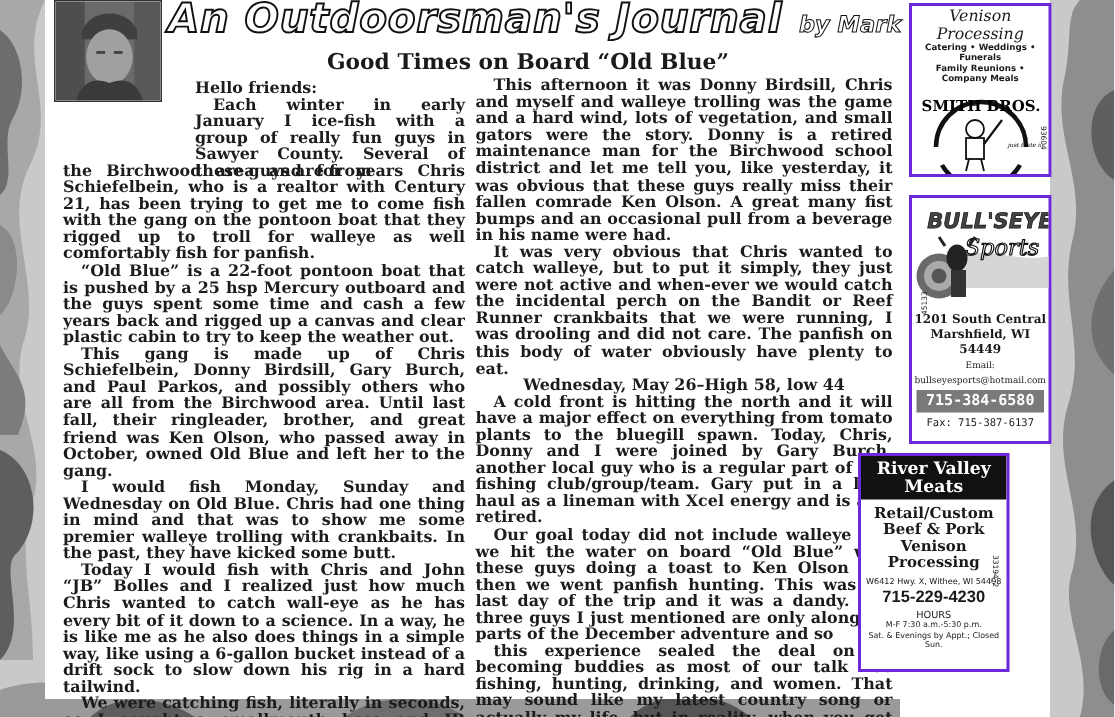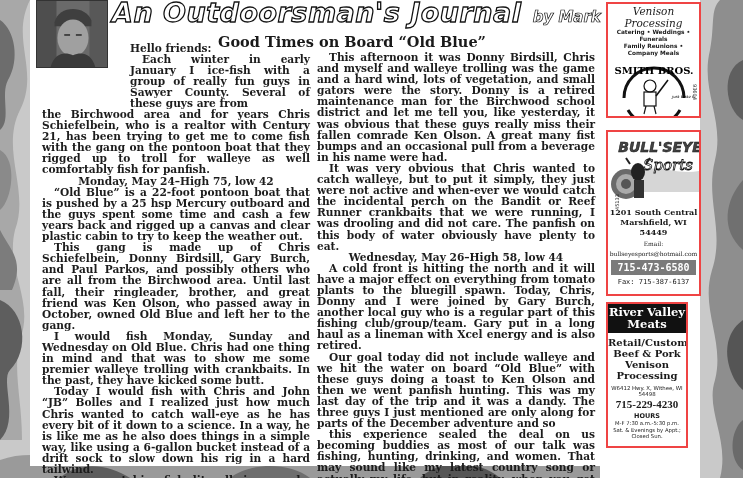--- a/index.html
+++ b/index.html
@@ -25,48 +25,48 @@
     color: #ffffff; -webkit-text-stroke: 1.3px #111; letter-spacing: 0.5px; font-style: italic;
   }
   .masthead .byline { font-family: "DejaVu Sans", sans-serif; font-style: italic; font-size: 15px; color: #fff; -webkit-text-stroke: 0.7px #111; margin-left: 6px; font-weight: bold; }
 
   .headline { position: absolute; left: 112px; top: 33px; width: 480px; text-align: center; font-size: 14.5px; font-weight: bold; }
 
   .col { position: absolute; font-size: 10.6px; line-height: 11.1px; font-weight: bold; text-align: justify; color: #1c1c1c; }
   .col p { text-indent: 12px; }
   .col p.noindent { text-indent: 0; }
   .col .dateline { text-align: center; text-indent: 0; }
-  #col1-top { left: 130px; top: 43px; width: 180px; }
+  #col1-top { left: 130px; top: 54px; width: 180px; }
   #col1 { left: 42px; top: 109px; width: 268px; }
   #col2 { left: 317px; top: 52px; width: 278px; }
 
   
-  .ad { position: absolute; background: #fff; border: 2px solid #ef4444; font-family: "DejaVu Sans", sans-serif; text-align: center; overflow: hidden; }
+  .ad { position: absolute; background: #fff; border: 2px solid #6d28d9; font-family: "DejaVu Sans", sans-serif; text-align: center; overflow: hidden; }
   #ad-smith { left: 606px; top: 2px; width: 95px; height: 116px; }
   #ad-bulls { left: 606px; top: 130px; width: 95px; height: 166px; }
-  #ad-river { left: 606px; top: 302px; width: 82px; height: 146px; }
+  #ad-river { left: 572px; top: 302px; width: 101px; height: 146px; }
 
   .smith-head { font-family: "DejaVu Serif", serif; font-style: italic; font-size: 10.5px; margin-top: 1px; }
   .smith-sub { font-size: 5.8px; font-weight: bold; line-height: 7px; }
   .smith-logo { position: relative; height: 72px; margin-top: 1px; }
   .smith-logo svg { width: 80px; height: 72px; }
   .vert-code { position: absolute; font-size: 5px; transform: rotate(90deg); transform-origin: left top; }
 
   .bulls-logo { height: 75px; position: relative; }
   .bulls-logo svg { width: 95px; height: 75px; }
   .bulls-addr { font-family: "DejaVu Serif", serif; font-weight: bold; font-size: 8px; line-height: 10px; }
   .bulls-email-l { font-family: "DejaVu Serif", serif; font-size: 6px; margin-top: 3px; line-height: 7px; }
   .bulls-phone { background: #7a7a7a; color: #fff; font-family: "DejaVu Sans Mono", monospace; font-weight: bold; font-size: 10px; margin: 3px 3px 0; padding: 2px 0; }
   .bulls-fax { font-family: "DejaVu Sans Mono", monospace; font-weight: normal; font-size: 7px; margin-top: 3px; }
 
   .river-head { background: #111; color: #fff; font-family: "DejaVu Serif", serif; font-weight: bold; font-size: 11.5px; line-height: 12px; padding: 2px 0 3px; }
   .river-body { font-family: "DejaVu Serif", serif; font-weight: bold; font-size: 10px; line-height: 11px; margin-top: 4px; }
   .river-addr { font-size: 5.4px; margin-top: 4px; }
-  .river-phone { font-family: Liberation Serif, serif; font-weight: bold; font-size: 11px; margin-top: 1px; }
-  .river-hours-l { font-size: 6.5px; font-weight: bold; margin-top: 2px; }
+  .river-phone { font-family: Liberation Sans, sans-serif; font-weight: bold; font-size: 11px; margin-top: 1px; }
+  .river-hours-l { font-size: 6.5px; font-weight: normal; margin-top: 2px; }
   .river-hours { font-size: 5.3px; line-height: 6.5px; }
 </style>
 </head>
 <body>
 
 <div class="camo" id="camo-left">
   <svg viewBox="0 0 42 478" preserveAspectRatio="none">
     <path d="M0 0 H30 C10 40 40 70 20 110 C0 150 30 190 15 230 C5 270 35 300 20 340 C10 380 30 420 18 478 H0Z" fill="#a8a8a8"></path>
     <path d="M0 20 C15 30 20 60 8 80 C0 95 12 120 0 130Z" fill="#6d6d6d"></path>
     <path d="M0 150 C18 160 12 200 0 210Z" fill="#8a8a8a"></path>
@@ -114,21 +114,20 @@
 
 <div class="headline">Good Times on Board “Old Blue”</div>
 
 <div class="col" id="col1-top">
   <p class="noindent">Hello friends:</p>
   <p>Each winter in early January I ice-fish with a group of really fun guys in Sawyer County. Several of these guys are from</p>
 </div>
 
 <div class="col" id="col1">
     <p class="noindent">the Birchwood area and for years Chris Schiefelbein, who is a realtor with Century 21, has been trying to get me to come fish with the gang on the pontoon boat that they rigged up to troll for walleye as well comfortably fish for panfish.</p>
-    <p class="dateline">Monday, May 24–High 75, low 42</p>
     <p>“Old Blue” is a 22-foot pontoon boat that is pushed by a 25 hsp Mercury outboard and the guys spent some time and cash a few years back and rigged up a canvas and clear plastic cabin to try to keep the weather out.</p>
     <p>This gang is made up of Chris Schiefelbein, Donny Birdsill, Gary Burch, and Paul Parkos, and possibly others who are all from the Birchwood area. Until last fall, their ringleader, brother, and great friend was Ken Olson, who passed away in October, owned Old Blue and left her to the gang.</p>
     <p>I would fish Monday, Sunday and Wednesday on Old Blue. Chris had one thing in mind and that was to show me some premier walleye trolling with crankbaits. In the past, they have kicked some butt.</p>
     <p>Today I would fish with Chris and John “JB” Bolles and I realized just how much Chris wanted to catch wall-eye as he has every bit of it down to a science. In a way, he is like me as he also does things in a simple way, like using a 6-gallon bucket instead of a drift sock to slow down his rig in a hard tailwind.</p>
     <p>We were catching fish, literally in seconds, as I caught a smallmouth bass and JB landed a 17-inch northern pike. The gators were small and constant. We did catch some beautiful perch just shy of 11 inches and one wall-eye just over 17 inches.</p>
   </div>
 
 <div class="col" id="col2">
     <p>This afternoon it was Donny Birdsill, Chris and myself and walleye trolling was the game and a hard wind, lots of vegetation, and small gators were the story. Donny is a retired maintenance man for the Birchwood school district and let me tell you, like yesterday, it was obvious that these guys really miss their fallen comrade Ken Olson. A great many fist bumps and an occasional pull from a beverage in his name were had.</p>
     <p>It was very obvious that Chris wanted to catch walleye, but to put it simply, they just were not active and when-ever we would catch the incidental perch on the Bandit or Reef Runner crankbaits that we were running, I was drooling and did not care. The panfish on this body of water obviously have plenty to eat.</p>
@@ -172,21 +171,21 @@
       <circle cx="18" cy="52" r="5" fill="#555"></circle>
       <ellipse cx="30" cy="40" rx="7" ry="9" fill="#222"></ellipse>
       <path d="M22 32 L18 26 M38 32 L42 26" stroke="#222" stroke-width="2"></path>
       <rect x="26" y="48" width="10" height="18" fill="#333"></rect>
     </svg>
   </div>
   <div class="bulls-addr">1201 South Central</div>
   <div class="bulls-addr">Marshfield, WI 54449</div>
   <div class="bulls-email-l">Email:</div>
   <div class="bulls-email-l">bullseyesports@hotmail.com</div>
-  <div class="bulls-phone">715-473-6580</div>
+  <div class="bulls-phone">715-384-6580</div>
   <div class="bulls-fax">Fax: 715-387-6137</div>
   <span class="vert-code" style="left:6px; top:78px; transform:rotate(-90deg); transform-origin:left top;">45133</span>
 </div>
 
 <div class="ad" id="ad-river">
   <div class="river-head">
     <div>River Valley</div>
     <div>Meats</div>
   </div>
   <div class="river-body">

